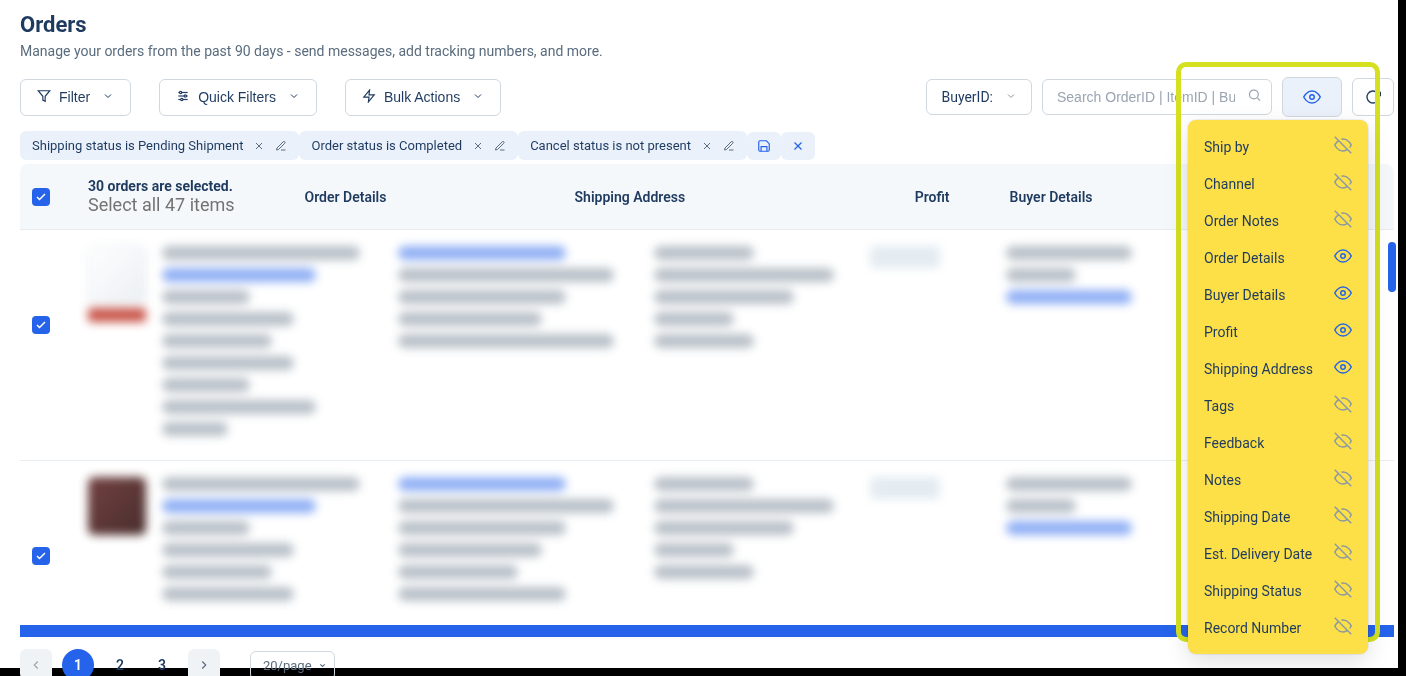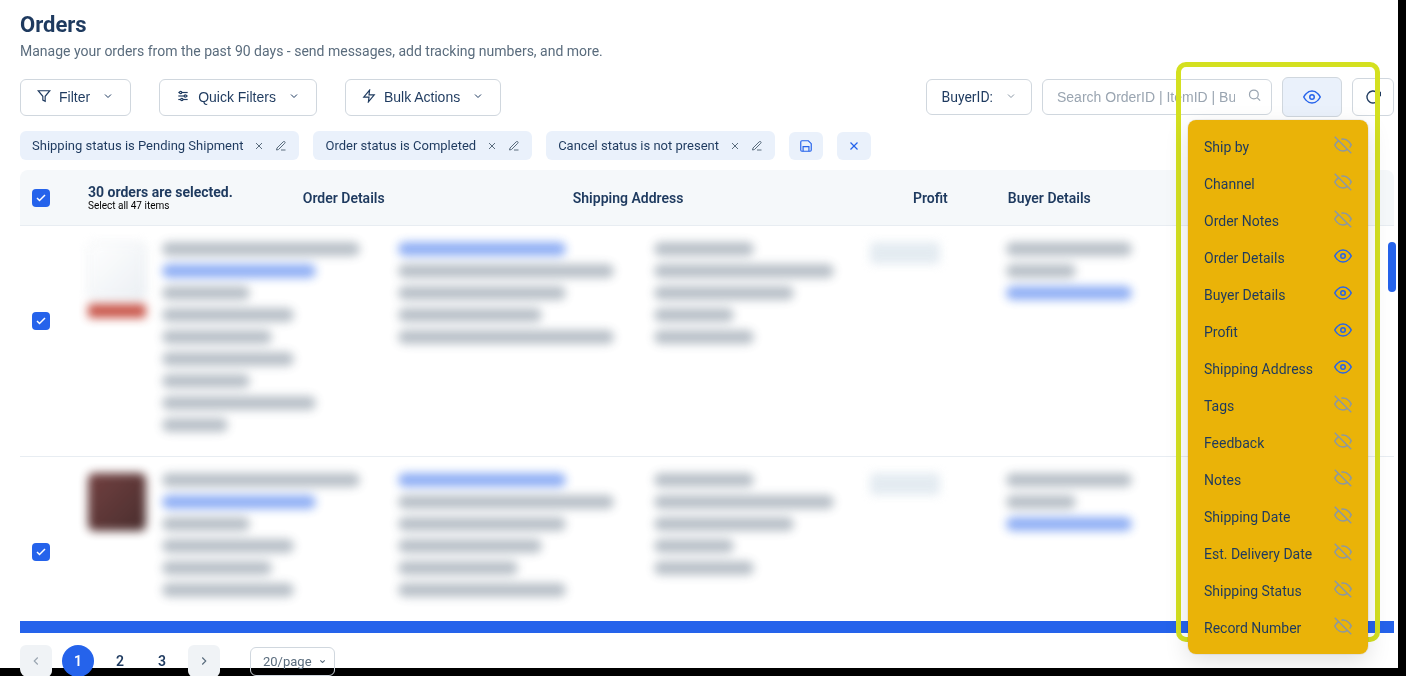--- a/index.html
+++ b/index.html
@@ -94,22 +94,21 @@
       padding: 10px 20px;
       background: #eaf1fb;
       cursor: pointer;
       display: inline-flex;
       align-items: center;
       justify-content: center;
     }
     .icon-btn.plain { background: #fff; padding: 10px 12px; }
     .chips {
       display: flex;
-      gap: 14px;
-      margin-bottom: 10px;
+      margin-bottom: 4px;
       align-items: flex-end;
     }
     .chip {
       display: inline-flex;
       align-items: center;
       gap: 10px;
       background: #eaf1fb;
       border-radius: 6px;
       padding: 7px 12px;
       font-size: 13px;
@@ -145,21 +144,21 @@
       align-items: center;
       justify-content: center;
       flex-shrink: 0;
     }
     .checkbox svg { stroke: #fff; }
     .sel-info {
       margin-left: 28px;
       font-size: 14px;
     }
     .sel-count { font-weight: 700; color: #1e3a5f; }
-    .sel-all { color: #000000; cursor: pointer; font-size: 10px; }
+    .sel-all { color: #737373; cursor: pointer; font-size: 18px; }
     .cols {
       display: flex;
       flex: 1;
       margin-left: 60px;
       gap: 0;
     }
     .col-h {
       font-size: 14px;
       font-weight: 600;
       color: #1e3a5f;
@@ -268,21 +267,21 @@
       position: absolute;
       right: 6px;
       top: 4px;
       font-size: 12px;
     }
     .dropdown-panel {
       position: absolute;
       top: 120px;
       right: 30px;
       width: 180px;
-      background: #eab308;
+      background: #fde047;
       border-radius: 8px;
       box-shadow: 0 8px 24px rgba(0,0,0,0.12), 0 0 0 1px rgba(0,0,0,0.05);
       z-index: 20;
       padding: 8px 0;
     }
     .dd-item {
       display: flex;
       align-items: center;
       justify-content: space-between;
       padding: 8px 16px;

